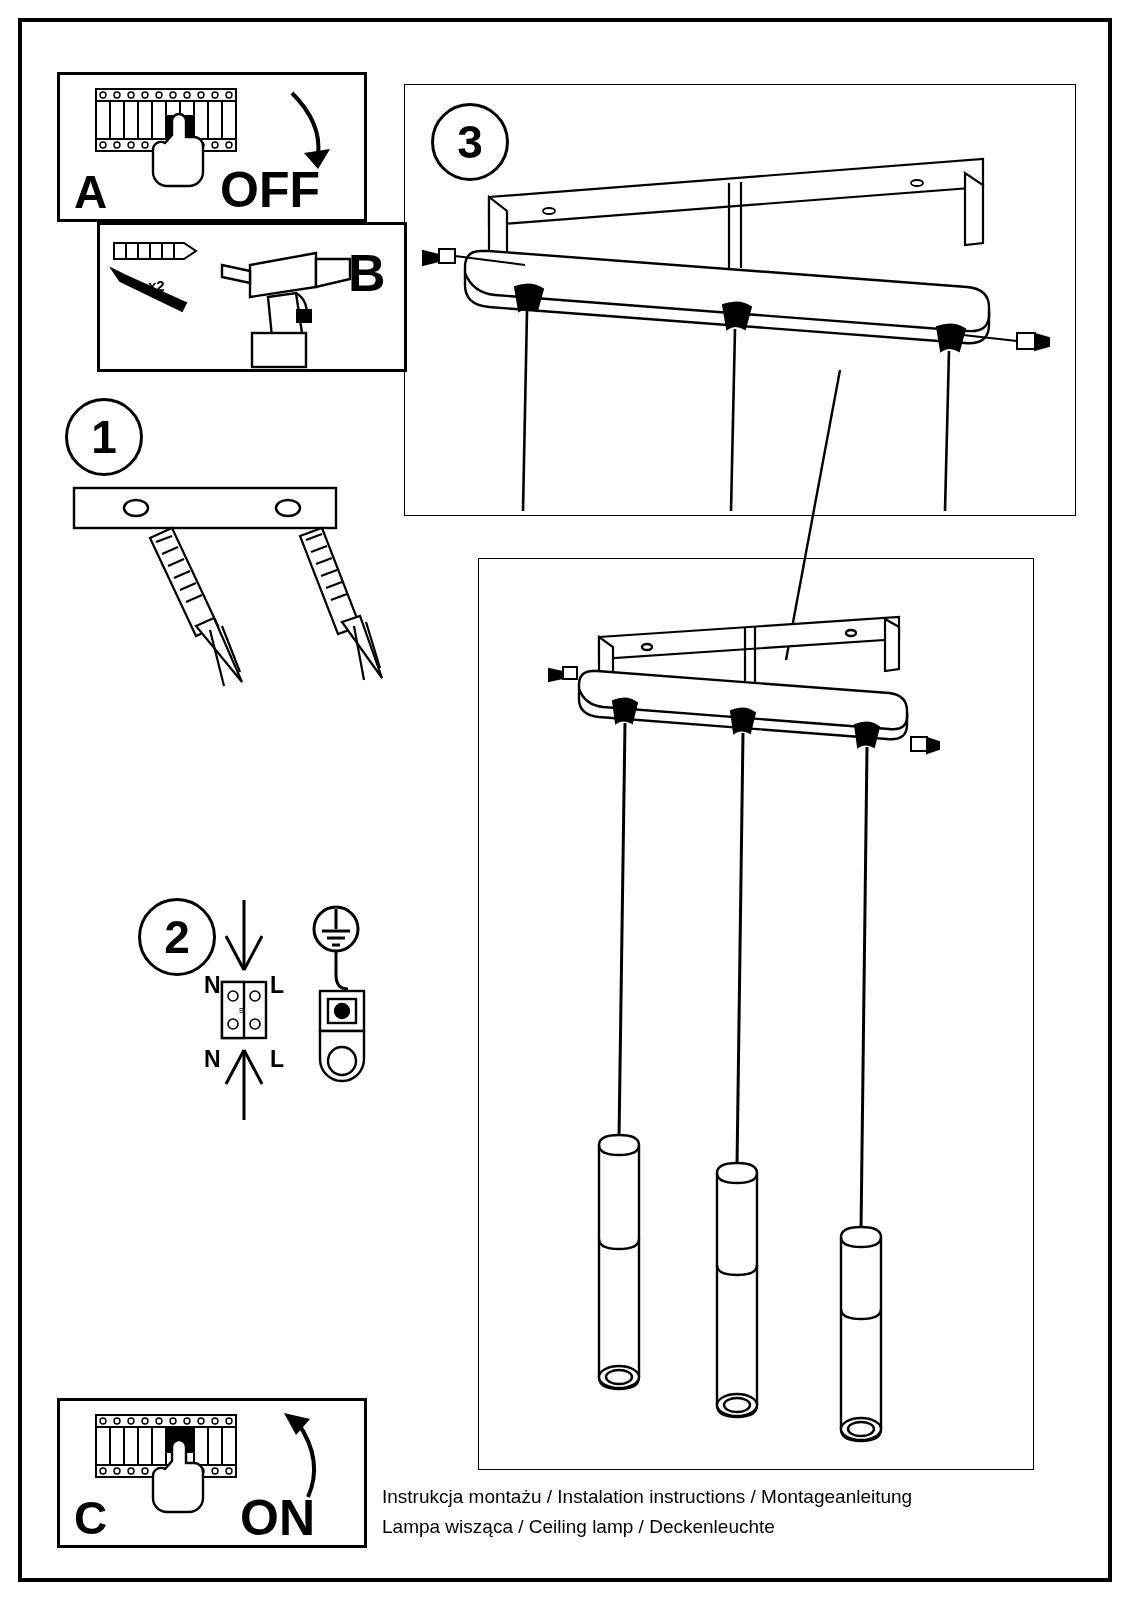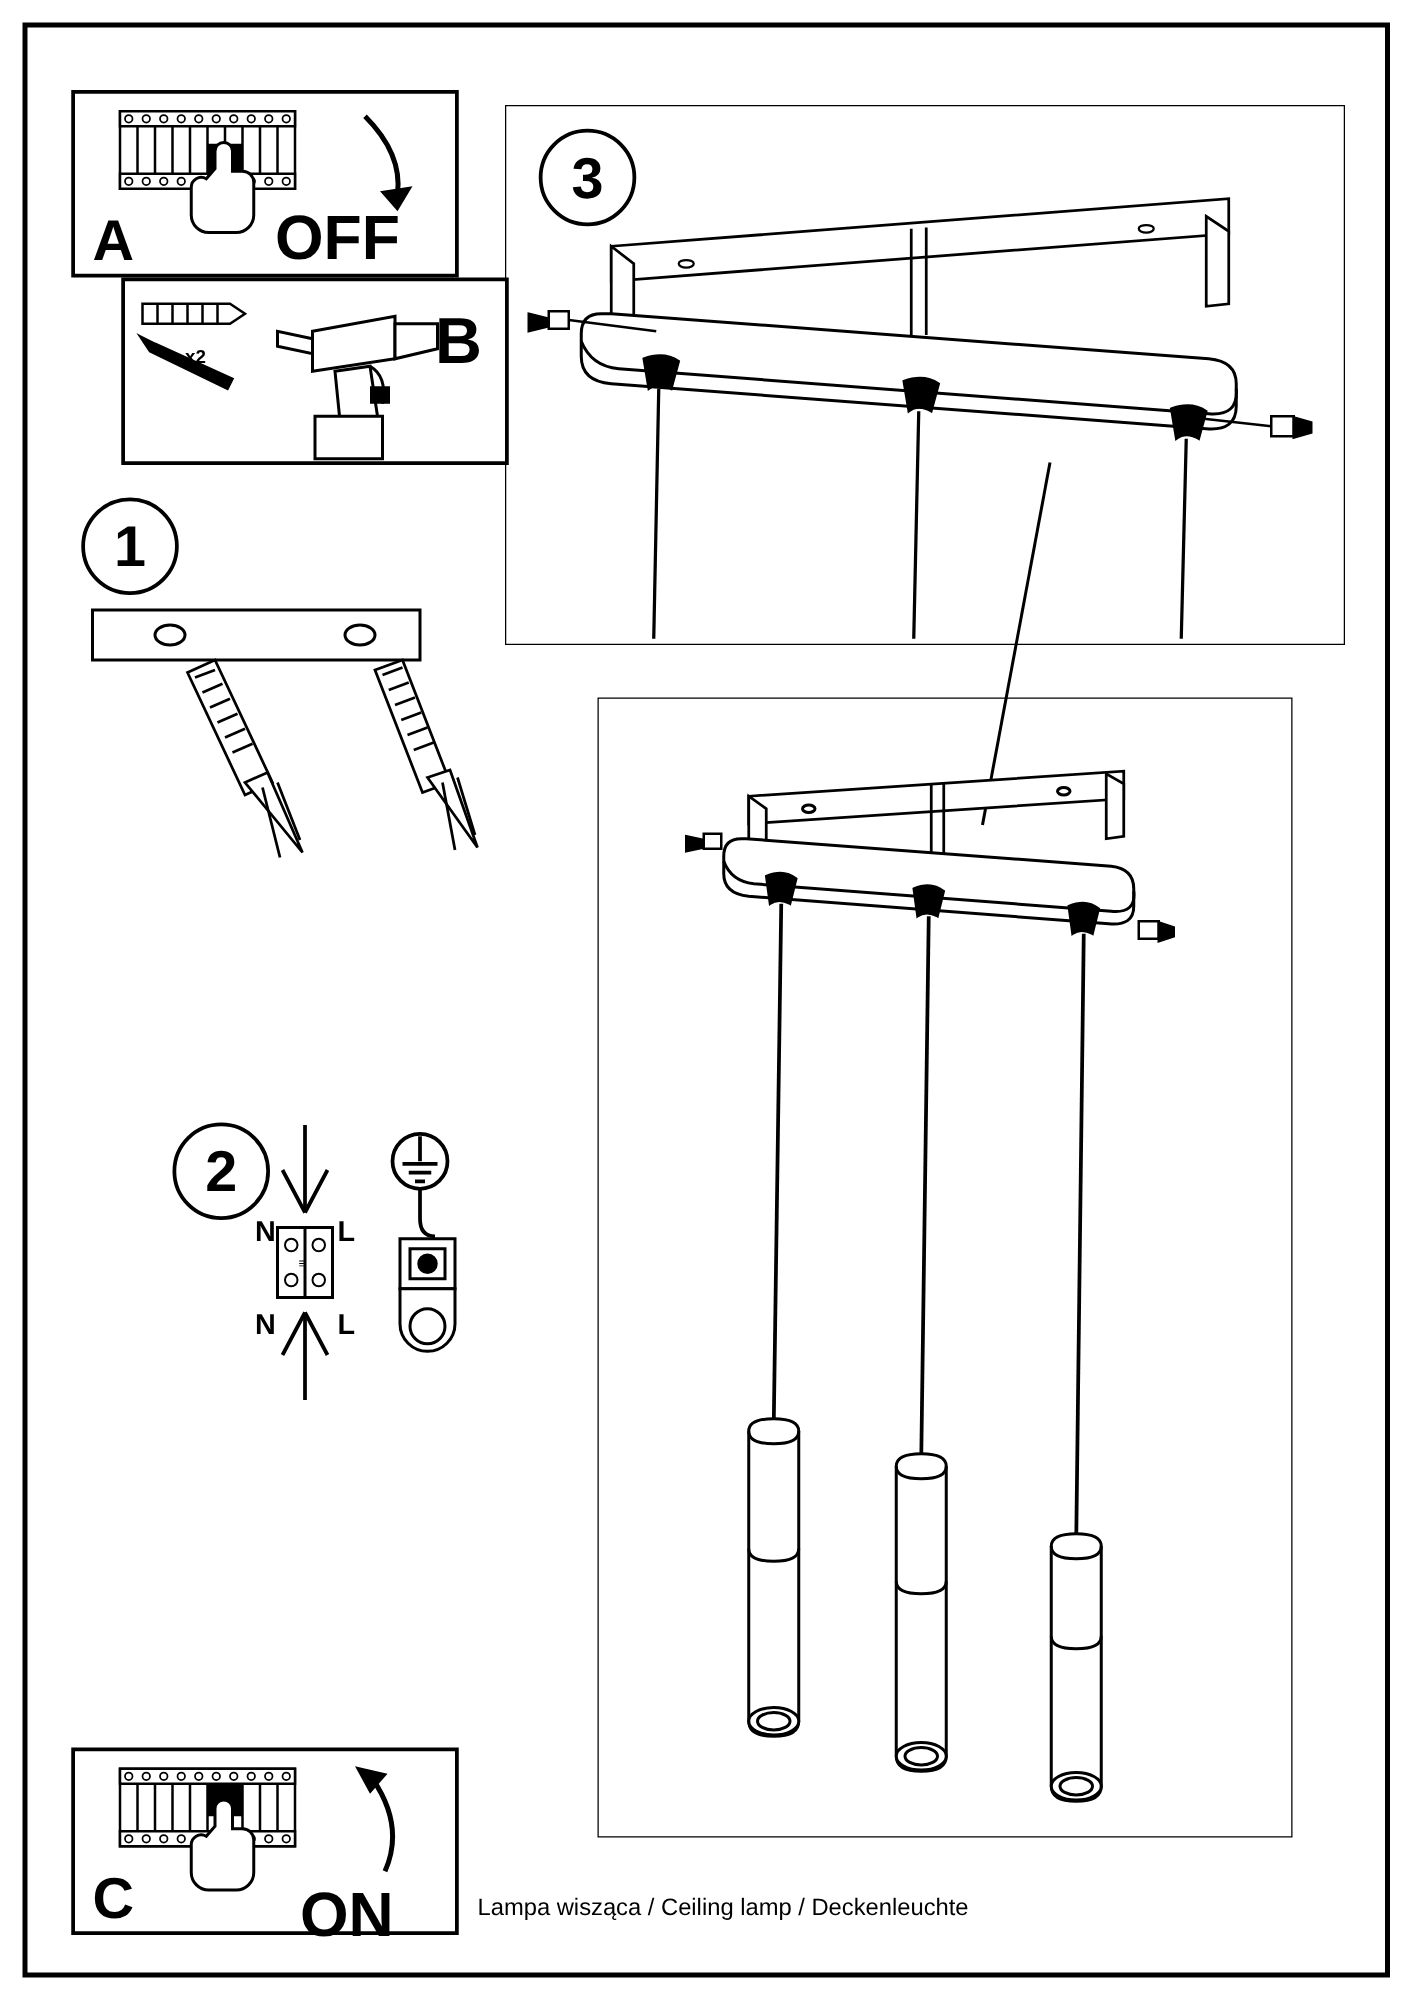--- a/index.html
+++ b/index.html
@@ -223,21 +223,21 @@
       </g>
       <rect x="106" y="26" width="14" height="26" fill="#000"></rect>
       <rect x="120" y="26" width="14" height="26" fill="#000"></rect>
       <g fill="#fff" stroke="#000" stroke-width="2.4">
         <path d="M112 60 l0 -14 a7 7 0 0 1 14 0 l0 16 l8 0 a9 9 0 0 1 9 9 l0 26 a14 14 0 0 1 -14 14 l-22 0 a14 14 0 0 1 -14 -14 l0 -22 a8 8 0 0 1 12 -7 z"></path>
       </g>
       <path d="M248 96 q16 -36 -10 -74" fill="none" stroke="#000" stroke-width="4"></path>
       <path d="M224 12 l26 6 l-14 16 z" fill="#000"></path>
     </svg>
     <div class="lbl" style="left:14px;top:90px;font-size:46px;">C</div>
-    <div class="lbl" style="left:180px;top:102px;font-size:50px;">ON</div>
+    <div class="lbl" style="left:180px;top:88px;font-size:50px;">ON</div>
   </div>
 
   <div class="thin" style="left:404px;top:84px;width:672px;height:432px;">
     <div class="circ" style="left:26px;top:18px;width:72px;height:72px;font-size:46px;">
       <span>3</span>
     </div>
     <svg style="position:absolute;left:0;top:70px;" width="668" height="358" viewBox="0 0 668 358">
 
       <g stroke="#000" fill="#fff" stroke-width="2.2">
         <path d="M84 42 l494 -38 l0 28 l-494 38 z"></path>
@@ -339,15 +339,16 @@
       <g stroke="#000" fill="#fff" stroke-width="2.4">
         <path d="M362 678 q0 -10 20 -10 q20 0 20 10 l0 192 q0 12 -20 12 q-20 0 -20 -12 z"></path>
         <path d="M362 678 q0 10 20 10 q20 0 20 -10" fill="none"></path>
         <path d="M362 750 q0 10 20 10 q20 0 20 -10" fill="none"></path>
         <ellipse cx="382" cy="870" rx="20" ry="11"></ellipse>
         <ellipse cx="382" cy="870" rx="13" ry="7"></ellipse>
       </g>
     </svg>
   </div>
 
+  <div class="cap" style="left:382px;top:1482px;">Instrukcja montażu / Instalation instructions / Montageanleitung</div>
   <div class="cap" style="left:382px;top:1512px;text-align:right;">Lampa wisząca / Ceiling lamp / Deckenleuchte</div>
 
 </div>
 
 </body></html>

